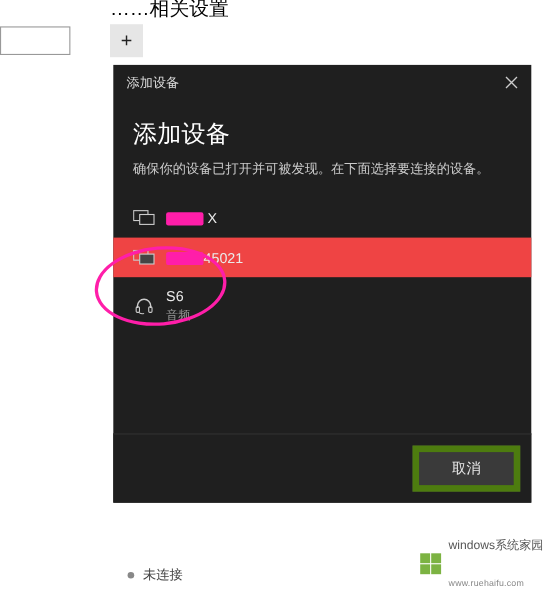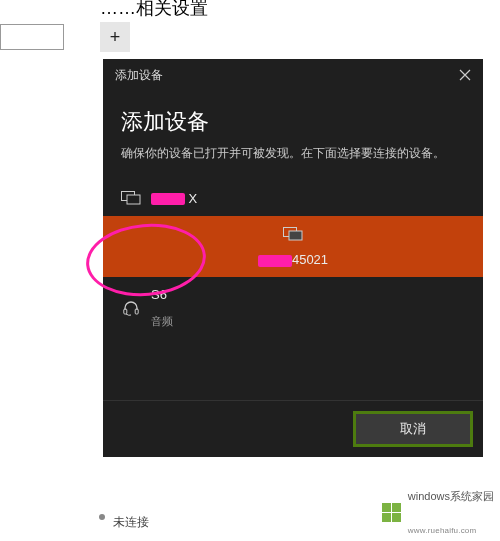--- a/index.html
+++ b/index.html
@@ -6,41 +6,41 @@
   body { width: 500px; height: 541px; background: #fff; position: relative; overflow: hidden; }
 
   
   .bg-page { position: absolute; top: 0; left: 0; right: 0; }
   .bg-title { position: absolute; top: -4px; left: 100px; font-size: 18px; color: #000; }
   .bg-addbtn { position: absolute; top: 22px; left: 100px; display: flex; align-items: center; gap: 10px; }
   .bg-addbtn .plusbox { width: 30px; height: 30px; background: #e6e6e6; display: flex; align-items: center; justify-content: center; font-size: 18px; color: #222; }
   .bg-addbtn .plustext { font-size: 13px; color: #000; }
   .bg-sidebox { position: absolute; top: 24px; left: 0; width: 64px; height: 26px; border: 1px solid #999; background: #fff; }
 
-  .bottom-status { position: absolute; left: 99px; bottom: 10px; display: flex; align-items: flex-start; gap: 8px; font-size: 12px; color: #444; }
+  .bottom-status { position: absolute; left: 116px; bottom: 10px; display: flex; align-items: center; gap: 8px; font-size: 12px; color: #444; }
   .bottom-status .dot { width: 6px; height: 6px; border-radius: 50%; background: #888; }
 
   
   .dialog { position: absolute; left: 103px; top: 59px; width: 380px; height: 398px; background: #1f1f1f; color: #fff; }
   .dlg-header { display: flex; align-items: center; justify-content: space-between; padding: 6px 8px 6px 12px; font-size: 12px; color: #ddd; }
   .dlg-close { width: 20px; height: 20px; display: flex; align-items: center; justify-content: center; cursor: pointer; }
   .dlg-body { padding: 10px 18px 0 18px; }
   .dlg-title { font-size: 22px; margin-top: 6px; margin-bottom: 8px; font-weight: 400; }
   .dlg-subtitle { font-size: 12px; color: #ccc; margin-bottom: 18px; }
 
   .device-list { margin: 0 -18px; }
   .device-item { display: flex; align-items: center; gap: 10px; padding: 10px 18px; font-size: 13px; color: #eaeaea; cursor: pointer; }
-  .device-item.highlight { background: #c2410c; flex-direction: column; }
+  .device-item.highlight { background: #ef4444; }
   .dev-icon { width: 20px; height: 16px; flex: 0 0 auto; display: flex; align-items: center; justify-content: center; }
   .dev-text { display: flex; flex-direction: column; }
-  .dev-sub { font-size: 11px; color: #9a9a9a; margin-top: 12px; }
+  .dev-sub { font-size: 11px; color: #9a9a9a; margin-top: 2px; }
   .redact { display: inline-block; width: 34px; height: 12px; background: #ff1ea9; border-radius: 2px; vertical-align: middle; }
 
   .dlg-footer { position: absolute; bottom: 0; left: 0; right: 0; border-top: 1px solid #333; padding: 10px; display: flex; justify-content: flex-end; background: #1f1f1f; }
-  .cancel-btn { background: #3a3a3a; color: #eaeaea; border: 3px solid #4d7c0f; padding: 6px 44px; font-size: 13px; cursor: pointer; }
+  .cancel-btn { background: #3a3a3a; color: #eaeaea; border: 6px solid #4d7c0f; padding: 6px 30px; font-size: 13px; cursor: pointer; }
 
   
   .annot { position: absolute; border: 3px solid #ff1ea9; border-radius: 50%; width: 120px; height: 72px; top: 224px; left: 86px; pointer-events: none; transform: rotate(-5deg); }
 
   
   .watermark { position: absolute; right: 6px; bottom: 6px; display: flex; align-items: center; gap: 4px; }
   .wm-icon { width: 22px; height: 20px; position: relative; }
   .wm-icon .sq { position: absolute; width: 9px; height: 9px; }
   .wm-icon .sq1 { background:#7cb342; top:0; left:0; }
   .wm-icon .sq2 { background:#7cb342; top:0; left:10px; }

